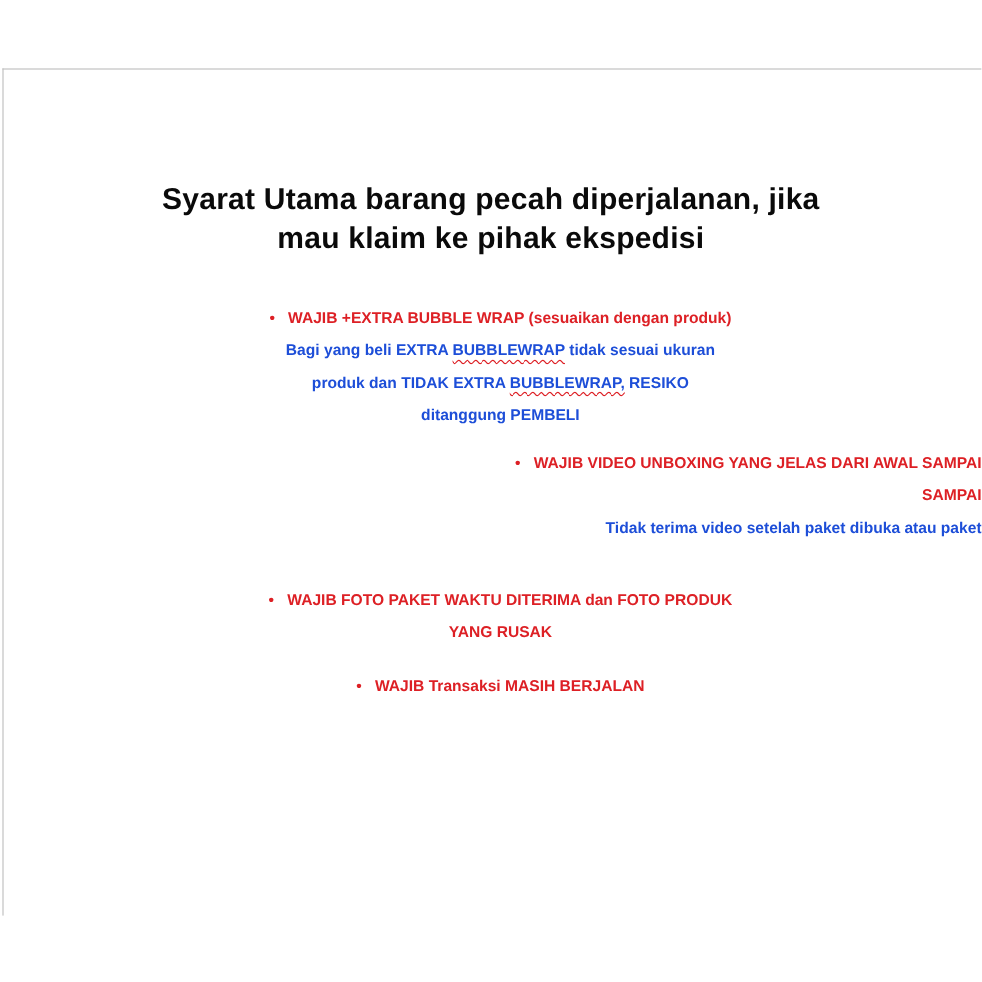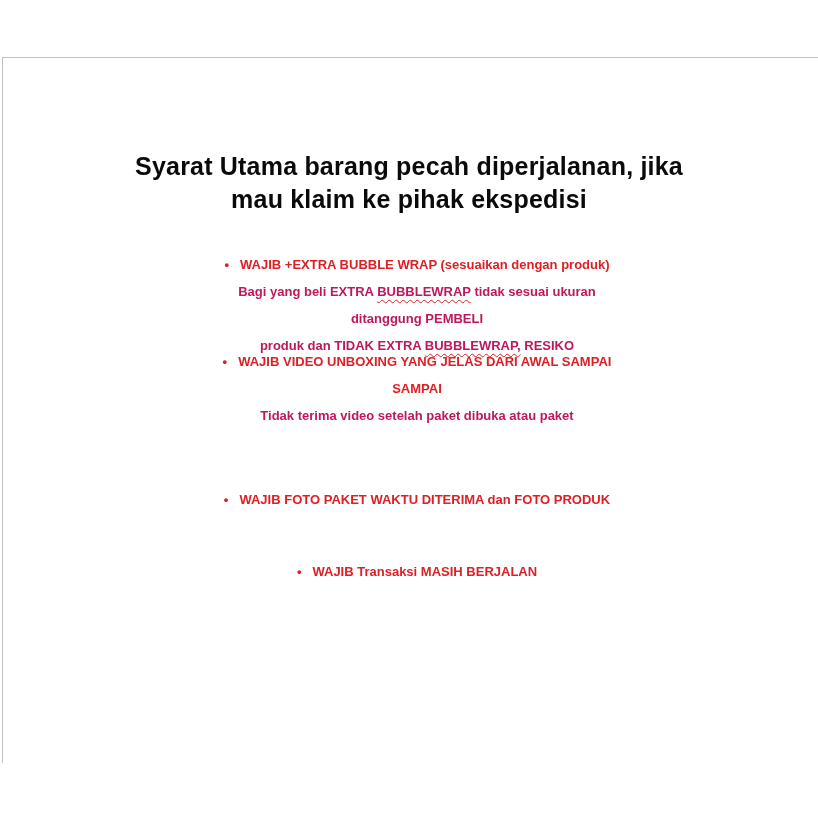--- a/index.html
+++ b/index.html
@@ -40,64 +40,65 @@
   .rule {
     position: absolute;
     left: 16px; right: 0;
     text-align: center;
     font-size: 13px;
     line-height: 27px;
     font-weight: bold;
   }
   .line { display: block; }
   .red { color: #dd2025; }
-  .blacktxt { color: #be185d; }
+  .blacktxt { color: #1d4ed8; }
   .bullet { margin-right: 11px; }
   .wavy {
     text-decoration-line: underline;
     text-decoration-style: wavy;
     text-decoration-color: #dd2025;
     text-decoration-thickness: 1px;
     text-underline-offset: 3px;
     text-decoration-skip-ink: none;
   }
   .r1 { top: 251px; }
-  .r2 { top: 348px; }
+  .r2 { top: 372px; text-align: right; }
   .r3 { top: 486px; }
   .r4 { top: 558px; }
   .r5 { top: 604px; }
 </style>
 </head>
 <body>
 
 <div class="page">
 
   <div class="frame-top"></div>
   <div class="frame-left"></div>
 
   <h1 class="title">
       <span class="tline">Syarat Utama barang pecah diperjalanan, jika</span>
       <span class="tline">mau klaim ke pihak ekspedisi</span>
     </h1>
 
   <section class="rule r1">
     <div class="line red"><span class="bullet">•</span><span>WAJIB +EXTRA BUBBLE WRAP (sesuaikan dengan produk)</span></div>
     <div class="line blacktxt"><span>Bagi yang beli EXTRA </span><span class="wavy">BUBBLEWRAP</span><span> tidak sesuai ukuran</span></div>
+    <div class="line blacktxt"><span>produk dan TIDAK EXTRA </span><span class="wavy">BUBBLEWRAP,</span><span> RESIKO</span></div>
     <div class="line blacktxt">ditanggung PEMBELI</div>
-    <div class="line blacktxt"><span>produk dan TIDAK EXTRA </span><span class="wavy">BUBBLEWRAP,</span><span> RESIKO</span></div>
   </section>
 
   <section class="rule r2">
     <div class="line red"><span class="bullet">•</span><span>WAJIB VIDEO UNBOXING YANG JELAS DARI AWAL SAMPAI</span></div>
     <div class="line red">SAMPAI</div>
     <div class="line blacktxt">Tidak terima video setelah paket dibuka atau paket</div>
   </section>
 
   <section class="rule r3">
     <div class="line red"><span class="bullet">•</span><span>WAJIB FOTO PAKET WAKTU DITERIMA dan FOTO PRODUK</span></div>
+    <div class="line red">YANG RUSAK</div>
   </section>
 
   <section class="rule r4">
     <div class="line red"><span class="bullet">•</span><span>WAJIB Transaksi MASIH BERJALAN</span></div>
   </section>
 
   <section class="rule r5">
   </section>
 
 </div>

